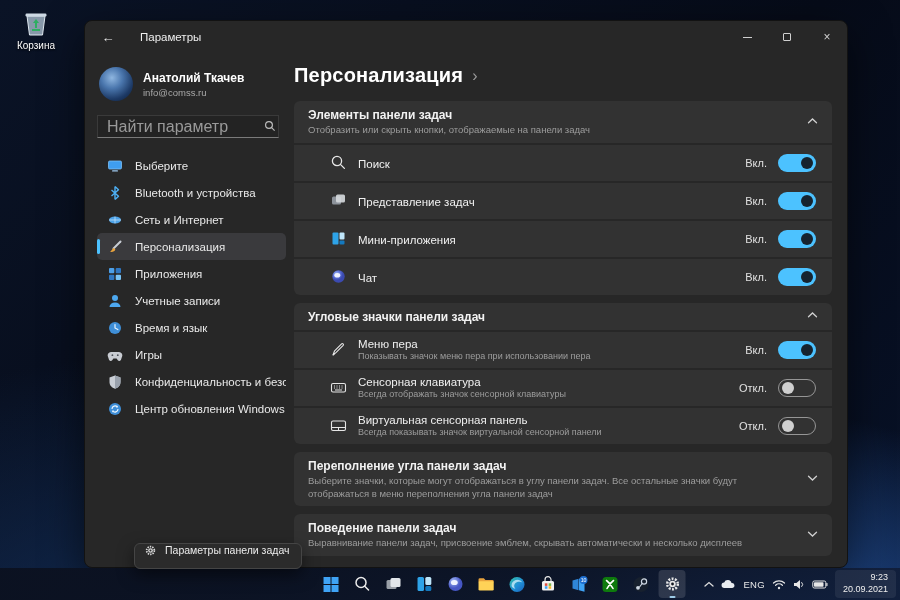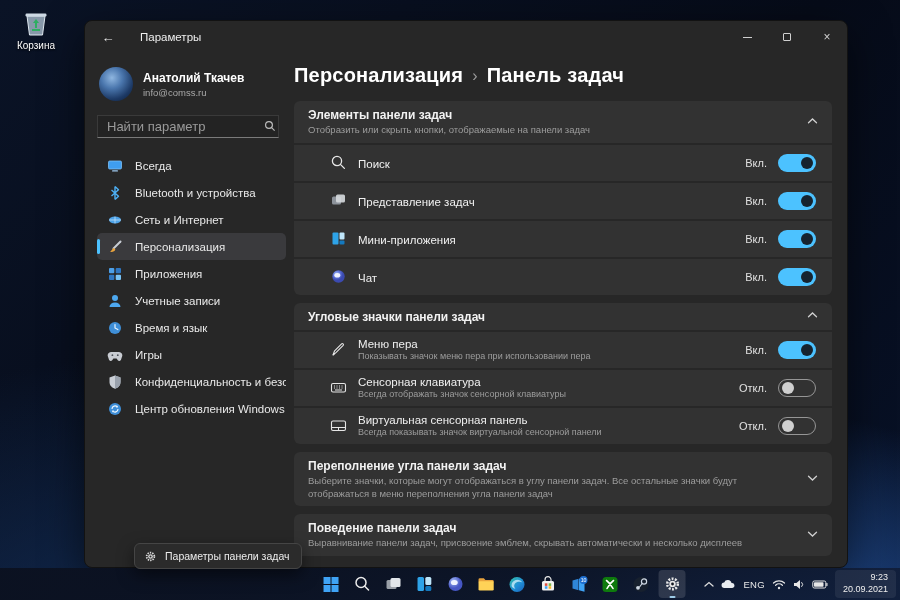--- a/index.html
+++ b/index.html
@@ -42,21 +42,21 @@
   .leftpane { width:209px; flex:0 0 209px; padding:6px 8px 0 12px; }
   .profile { display:flex; align-items:center; gap:10px; margin:8px 2px 0 2px; }
   .avatar { width:34px; height:34px; border-radius:50%;
     background:radial-gradient(circle at 38% 32%, #8fb6e0 0%, #4a76ad 34%, #1d3a66 68%, #0a1830 100%); }
   .pname { font-size:12px; font-weight:bold; color:#fff; }
   .pemail { font-size:9.5px; color:#a9a9a9; margin-top:2px; }
 
   .searchbox { margin-top:14px; position:relative; }
   .searchbox input {
     width:182px; height:23px; background:#232323; border:1px solid #3a3a3a; border-bottom:1px solid #7a7a7a;
-    border-radius:0; color:#ddd; font-size:13px; padding:0 26px 0 9px; outline:none;
+    border-radius:0; color:#ddd; font-size:16px; padding:0 26px 0 9px; outline:none;
     font-family:"Liberation Sans","DejaVu Sans",sans-serif;
   }
   .searchbox input::placeholder { color:#9a9a9a; }
   .searchbox .sicon { position:absolute; right:10px; top:5px; }
 
   .nav { margin-top:14px; }
   .nav-item { height:27px; display:flex; align-items:center; gap:12px; padding-left:10px;
               border-radius:5px; position:relative; font-size:11.5px; color:#e9e9e9;
               white-space:nowrap; overflow:hidden; }
   .nav-item.sel { background:#3a3a3d; }
@@ -89,21 +89,21 @@
   .rstate { font-size:11px; color:#e0e0e0; margin-right:11px; }
 
   .toggle { width:38px; height:18px; border-radius:10px; position:relative; flex:0 0 38px; }
   .toggle.on { background:#4cc2ff; }
   .toggle.on .knob { position:absolute; right:3px; top:3px; width:12px; height:12px; border-radius:50%; background:#16232f; }
   .toggle.off { border:1px solid #969696; background:transparent; }
   .toggle.off .knob { position:absolute; left:3px; top:2px; width:12px; height:12px; border-radius:50%; background:#cfcfcf; }
 
   
   .ctxmenu { position:absolute; left:134px; top:543px; height:26px; background:#2b2b2b;
-             border:1px solid #454545; border-radius:6px; display:flex; align-items:center;
+             border:1px solid #454545; border-radius:6px; display:flex; 
              gap:8px; padding:0 12px 0 9px; box-shadow:0 6px 16px rgba(0,0,0,.5); z-index:5; }
   .ctxmenu .txt { font-size:10.5px; color:#ececec; white-space:nowrap; }
 
   
   .taskbar { position:absolute; left:0; bottom:0; width:900px; height:32px;
              background:linear-gradient(90deg, rgba(11,17,32,.96) 0%, rgba(12,19,36,.92) 60%, rgba(16,28,54,.88) 100%);
              z-index:4;padding-left:17px; }
   .tb-center { position:absolute; left:50%; top:0; transform:translateX(-36%); height:32px;
                display:flex; align-items:center; gap:4px; }
   .tb-btn { width:27px; height:28px; border-radius:4px; display:flex; align-items:center; justify-content:center; position:relative; }
@@ -167,21 +167,21 @@
 
       <div class="nav">
         <div class="nav-item">
           <span class="nicon">
               <svg width="16" height="16" viewBox="0 0 16 16">
                 <rect x="1.5" y="3" width="13" height="8" rx="1.2" fill="#3f9ef0"></rect>
                 <rect x="1.5" y="3" width="13" height="8" rx="1.2" fill="none" stroke="#7cc0f7" stroke-width=".8"></rect>
                 <rect x="5" y="12.2" width="6" height="1.4" rx=".7" fill="#9fc9ef"></rect>
               </svg>
             </span>
-          <span class="nlabel">Всегда</span>
+          <span class="nlabel">Выберите</span>
         </div>
         <div class="nav-item">
           <span class="nicon">
               <svg width="16" height="16" viewBox="0 0 16 16">
                 <path d="M8 1.5 V14.5 M8 1.5 L11.5 4.8 L4.5 11 M8 14.5 L11.5 11.2 L4.5 5" fill="none" stroke="#4db0f5" stroke-width="1.4" stroke-linejoin="round"></path>
               </svg>
             </span>
           <span class="nlabel">Bluetooth и устройства</span>
         </div>
         <div class="nav-item">
@@ -261,21 +261,20 @@
             </span>
           <span class="nlabel">Центр обновления Windows</span>
         </div>
       </div>
     </div>
 
     <div class="content">
       <div class="crumb">
         <span>Персонализация</span>
         <span class="sep">›</span>
-        <span>Панель задач</span>
       </div>
 
       <div class="cards">
 
         <div class="sect-head">
           <div class="sect-text">
             <div class="sect-title">Элементы панели задач</div>
             <div class="sect-sub">Отобразить или скрыть кнопки, отображаемые на панели задач</div>
           </div>
           <span class="chev">

